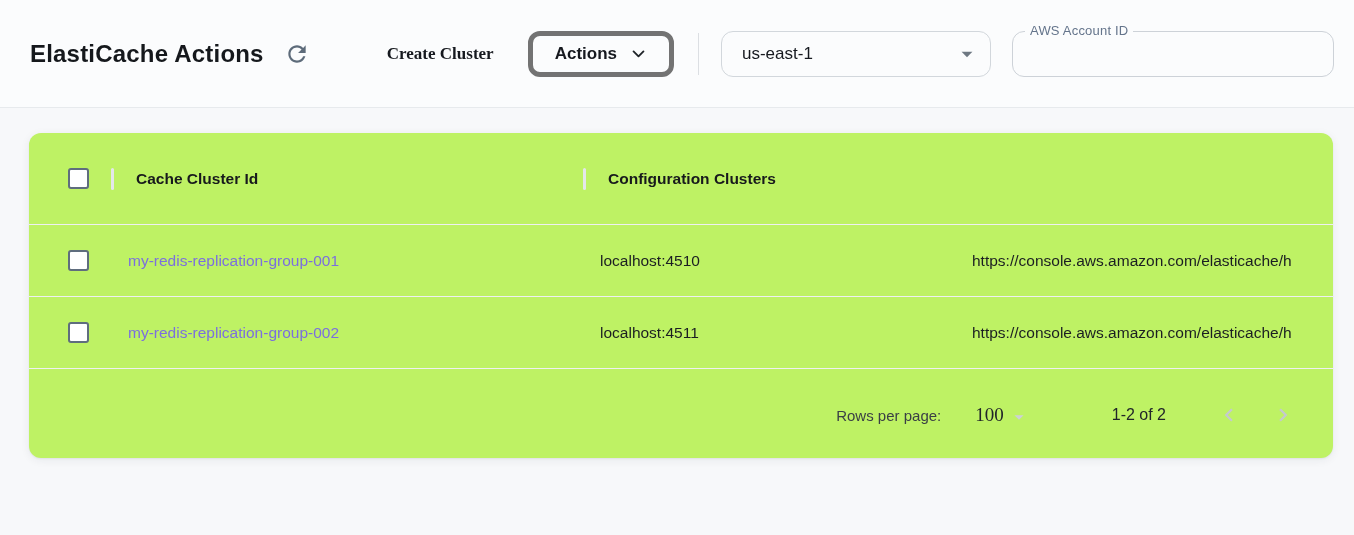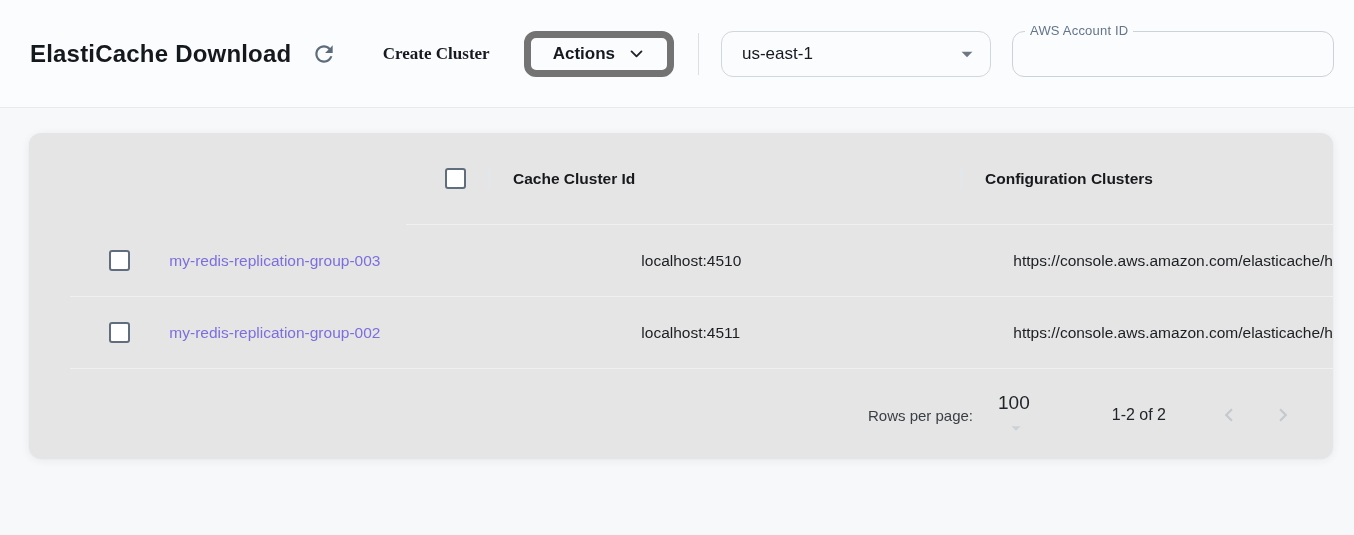--- a/index.html
+++ b/index.html
@@ -24,21 +24,21 @@
     display: flex; align-items: center; justify-content: center; cursor: pointer;
   }
   .refresh-btn svg { fill: #5d6b7a; }
   .topbar-right { margin-left: auto; display: flex; align-items: center; }
   .text-btn {
     border: none; background: transparent; cursor: pointer;
     font-family: Liberation Serif, serif; font-size: 17px; font-weight: 600; color: #16191f;
   }
   .actions-btn {
     margin-left: 34px; height: 46px; padding: 0 22px;
-    background: transparent; border: 7px solid #737373; border-radius: 12px;
+    background: transparent; border: 5px solid #737373; border-radius: 12px;
     display: flex; align-items: center; gap: 13px; cursor: pointer;
     font-family: inherit; font-size: 17px; font-weight: 600; color: #16191f;
   }
   .vdivider { margin-left: 24px; width: 1px; height: 42px; background: #dcdfe3; }
   .region-select {
     margin-left: 22px; width: 270px; height: 46px;
     border: 1px solid #d2d7dc; border-radius: 12px;
     display: flex; align-items: center; justify-content: space-between;
     padding: 0 10px 0 20px; cursor: pointer; background: transparent;
     font-size: 17px; color: #16191f;
@@ -52,23 +52,23 @@
   .account-label {
     position: absolute; top: -9px; left: 12px;
     background: #fbfcfd; padding: 0 5px;
     font-size: 13px; color: #64748b; letter-spacing: .2px;
   }
   .account-value { font-size: 17px; color: #16191f; width: 100%; border: none; background: transparent; font-family: inherit; }
 
   
   .main { padding: 25px 21px 0 29px; }
   .card {
-    width: 1304px; height: 325px; background: #e5e5e5; border-radius: 12px;
+    width: 1304px; height: 325px; background: #bef264; border-radius: 12px;
     box-shadow: 0 1px 2px rgba(0,0,0,.05), 0 2px 10px rgba(25,39,60,.07);
-    overflow: hidden; display: flex; flex-direction: column; align-items: flex-end;
+    overflow: hidden; display: flex; flex-direction: column;
   }
   .grid-head { height: 92px; display: flex; align-items: center; border-bottom: 1px solid #eef0f2; }
   .grid-row  { height: 72px; display: flex; align-items: center; border-bottom: 1px solid #eef0f2; }
   .cell-check { width: 83px; flex: none; display: flex; align-items: center; padding-left: 39px; }
   .checkbox {
     width: 21px; height: 21px; border: 2px solid #5f6d7e; border-radius: 3px;
     background: #fff; cursor: pointer; display: inline-block;
   }
   .col-1 { width: 472px; } .col-2 { width: 372px; }
   .col-3 { flex: 1; min-width: 0; }
@@ -85,33 +85,33 @@
     white-space: nowrap; overflow: hidden;
   }
   .cluster-link { color: var(--link-color); text-decoration: none; cursor: pointer; }
 
   
   .grid-footer {
     height: 86px; margin-top: auto; display: flex; align-items: center;
     justify-content: flex-end; padding-right: 37px; gap: 8px;
   }
   .rpp-label { font-size: 15px; color: #3a3f45; }
-  .rpp-select { margin-left: 17px; display: flex; align-items: center; cursor: pointer; background: none; border: none; font-family: Liberation Sans, sans-serif; flex-direction: column; }
+  .rpp-select { margin-left: 26px; display: flex; align-items: center; cursor: pointer; background: none; border: none; font-family: Liberation Serif, serif; }
   .rpp-value { font-size: 19px; color: #212529; }
   .rpp-select svg { fill: #ccd1d6; margin-left: 4px; margin-top: 3px; }
   .range-label { margin-left: 74px; font-size: 16px; color: #212529; }
   .pg-btn { border: none; background: transparent; display: flex; align-items: center; cursor: default; }
   .pg-prev { margin-left: 42px; } .pg-next { margin-left: 20px; }
   .pg-btn svg { fill: #c4c9cf; }
 </style>
 </head>
 <body>
 
 <header class="topbar">
-  <h1 class="page-title">ElastiCache Download</h1>
+  <h1 class="page-title">ElastiCache Actions</h1>
 
   <button class="refresh-btn">
     <span style="display:flex">
       <svg width="26" height="26" viewBox="0 0 24 24">
           <path d="M17.65 6.35C16.2 4.9 14.21 4 12 4c-4.42 0-7.99 3.58-8 8s3.57 8 8 8c3.73 0 6.84-2.55 7.73-6h-2.08c-.82 2.33-3.04 4-5.65 4-3.31 0-6-2.69-6-6s2.69-6 6-6c1.66 0 3.14.69 4.22 1.78L13 11h7V4l-2.35 2.35z"></path>
         </svg>
     </span>
   </button>
 
   <div class="topbar-right">
@@ -158,21 +158,21 @@
         <span class="col-sep"></span>
         <span>Configuration Clusters</span>
       </div>
     </div>
 
     <div class="grid-row">
       <div class="cell-check">
         <span class="checkbox"></span>
       </div>
       <div class="body-cell col-1">
-        <a class="cluster-link">my-redis-replication-group-003</a>
+        <a class="cluster-link">my-redis-replication-group-001</a>
       </div>
       <div class="body-cell col-2">localhost:4510</div>
       <div class="body-cell col-3">https://console.aws.amazon.com/elasticache/h</div>
     </div>
 
     <div class="grid-row">
       <div class="cell-check">
         <span class="checkbox"></span>
       </div>
       <div class="body-cell col-1">

